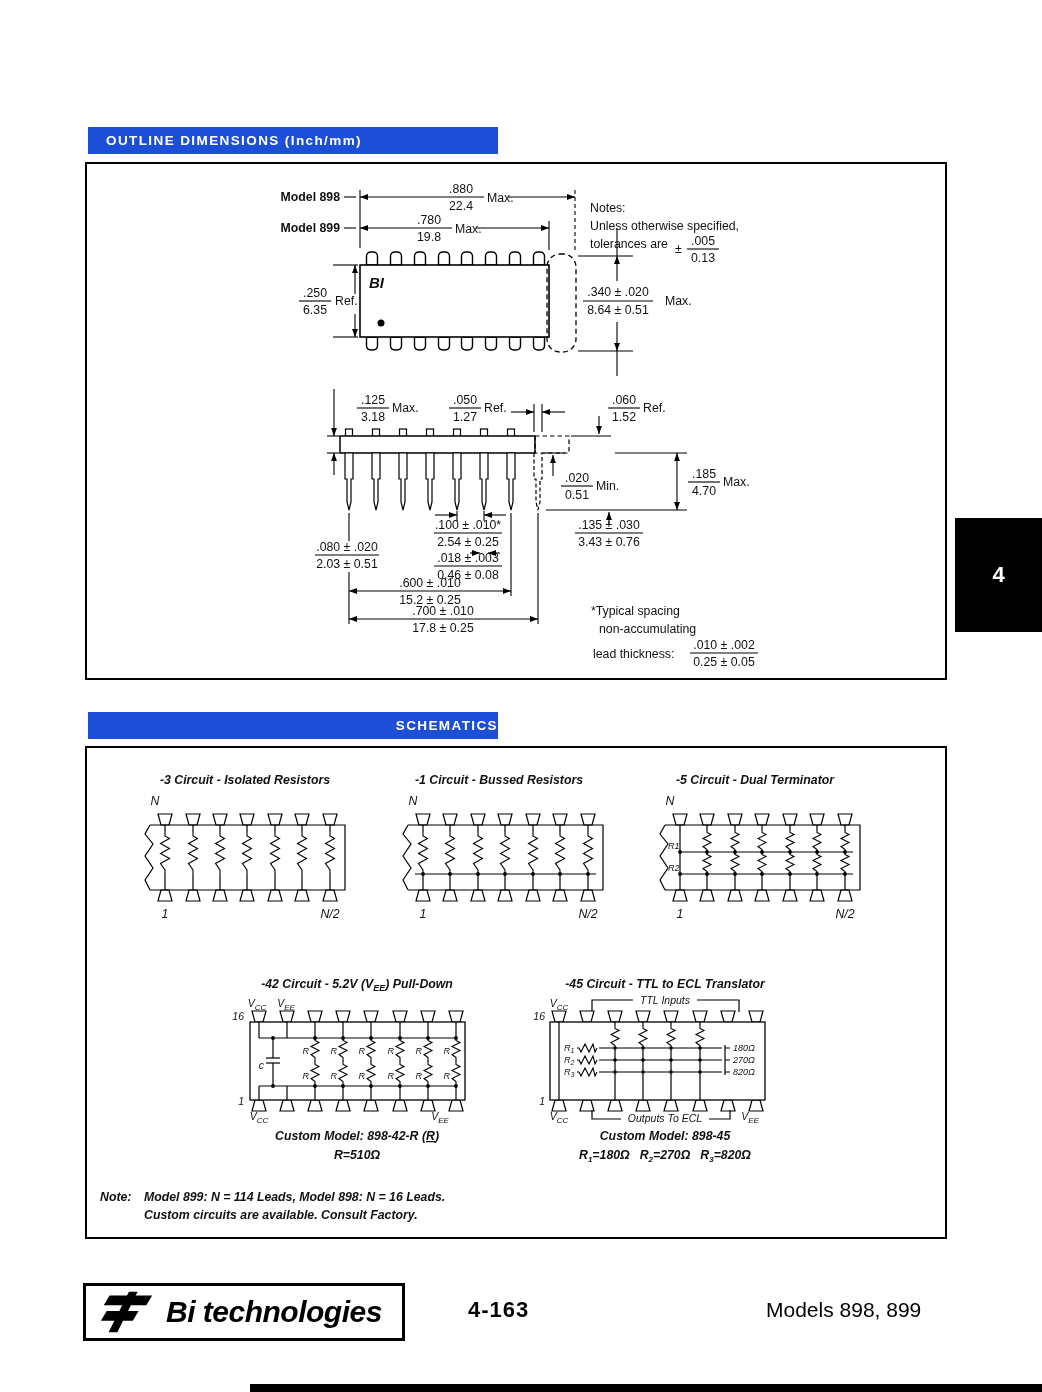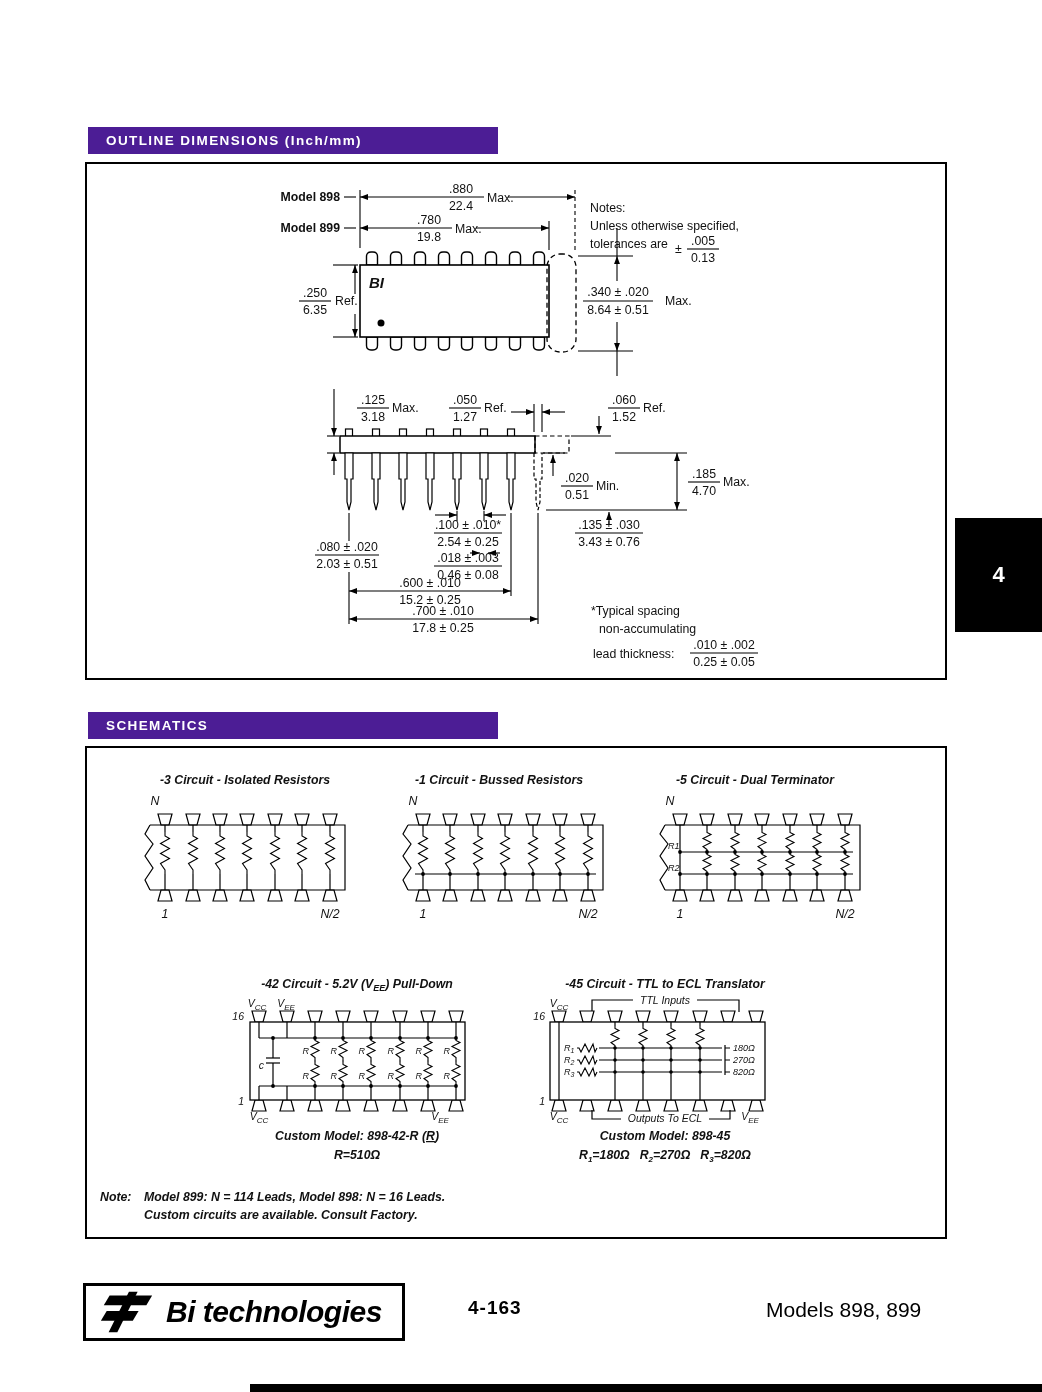--- a/index.html
+++ b/index.html
@@ -1,40 +1,40 @@
 <!DOCTYPE html>
 <html><head>
 <meta charset="utf-8">
 <style>
   * { margin:0; padding:0; box-sizing:border-box; }
   html,body { background:#f3f3f3; }
   body { font-family:"Liberation Sans", sans-serif; }
   .page { position:relative; width:1042px; height:1392px; background:#fff; overflow:hidden; margin:0 auto; }
-  .bar { position:absolute; left:88px; width:410px; height:27px; background:#4c1d95; color:#fff;
+  .bar { position:absolute; left:88px; width:410px; height:27px; background:#1d4ed8; color:#fff;
          font-weight:bold; font-size:13.5px; letter-spacing:1.4px; line-height:27px; padding-left:18px; }
   .bar-outline { top:127px; }
-  .bar-schem  { top:712px; }
+  .bar-schem  { top:712px;text-align:right; }
   .box { position:absolute; left:85px; border:2px solid #000; background:#fff; }
   .outline-box { top:162px; width:862px; height:518px; }
   .schem-box   { top:746px; width:862px; height:493px;font-style:italic; }
   .side-tab { position:absolute; left:955px; top:518px; width:87px; height:114px; background:#000;
               color:#fff; display:flex; align-items:center; justify-content:center;
               font-weight:bold; font-size:22px; }
   svg text { font-family:"Liberation Sans", sans-serif; font-size:12.3px; fill:#111; stroke:none; }
   svg text.b   { font-weight:bold; }
   svg text.mid { text-anchor:middle; }
   svg text.end { text-anchor:end; }
   svg text.sm  { font-size:10.5px; }
   svg text.xs  { font-size:9px; }
   svg .dot { fill:#000; stroke:none; }
   svg .logo { font-weight:bold; font-style:italic; font-size:15px; }
   .footer-brand { position:absolute; left:83px; top:1283px; width:322px; height:58px;
                   border:3px solid #000; display:flex; align-items:center; padding:0 12px; gap:10px; background:#fff; }
   .brand-text { font-style:italic; font-weight:bold; font-size:30px; white-space:nowrap; letter-spacing:-0.5px; }
-  .page-num { position:absolute; left:468px; top:1297px; font-weight:bold; font-size:19px; letter-spacing:1px; }
+  .page-num { position:absolute; left:468px; top:1297px; font-weight:bold; font-size:22px; letter-spacing:1px; }
   .models   { position:absolute; left:766px; top:1298px; font-weight:normal; font-size:21px; }
   .bottom-strip { position:absolute; left:250px; top:1384px; width:792px; height:8px; background:#000; }
 </style>
 </head>
 <body>
 
 <div class="page">
 
   <div class="bar bar-outline">OUTLINE DIMENSIONS (Inch/mm)</div>
 

